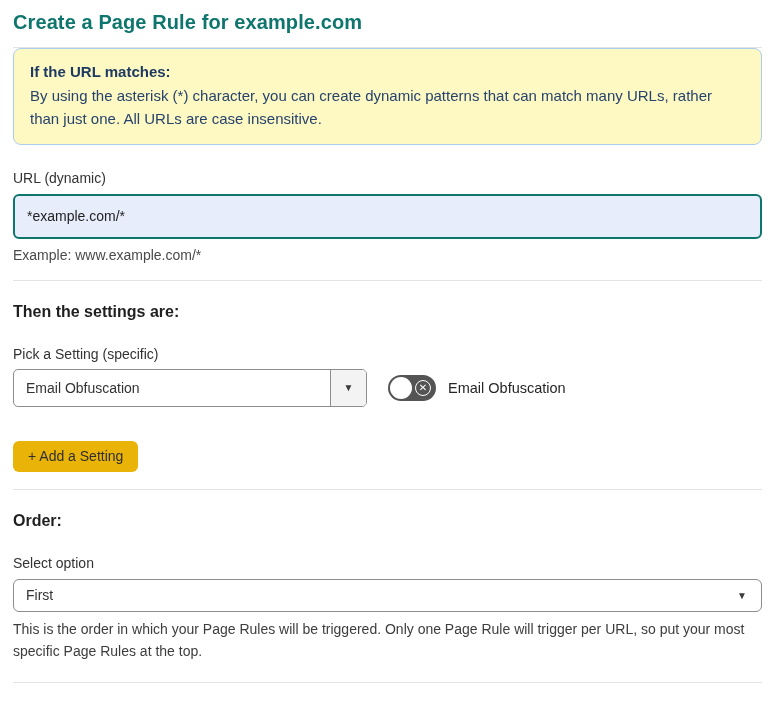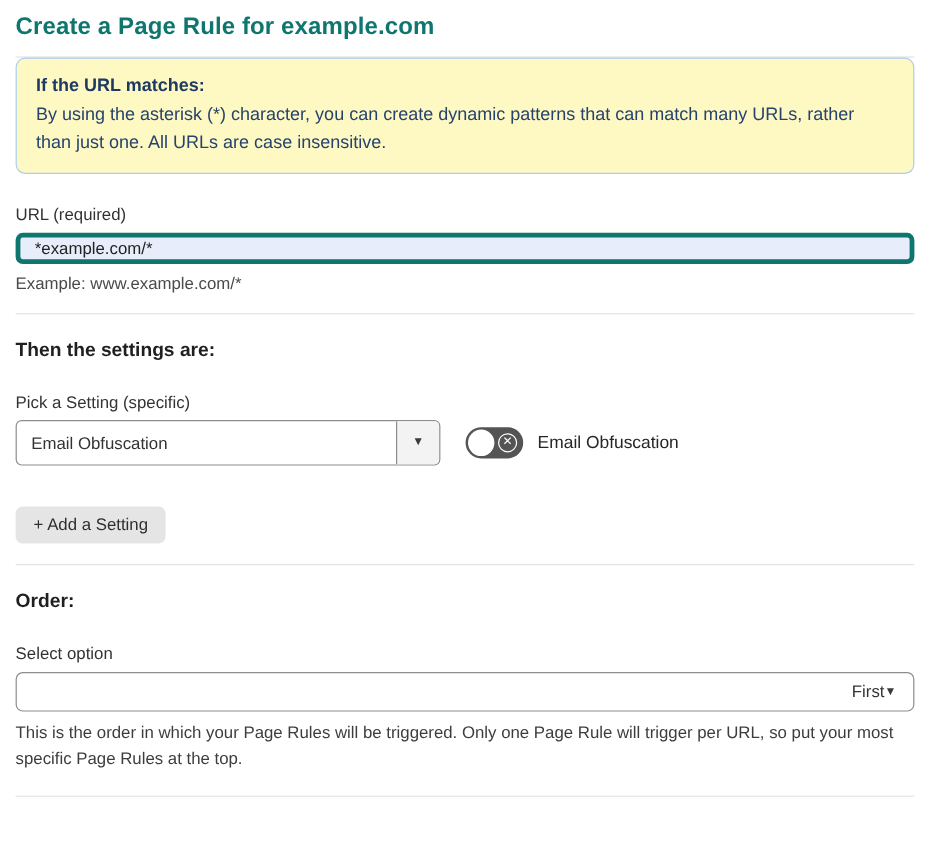--- a/index.html
+++ b/index.html
@@ -30,25 +30,25 @@
   .info-heading { font-weight: 700; color: #1e3a63; }
   .info-link {
     color: #2063cf; text-decoration: underline; cursor: pointer;
   }
   .info-link-suffix { color: #26436e; }
 
   
   .field-label { display: block; font-size: 14px; color: #333333; margin-top: 25px; }
   .url-input {
     display: block; width: 100%; margin-top: 8px;
-    height: 26px; padding: 0 12px;
+    height: 45px; padding: 0 12px;
     font-family: "Liberation Sans", sans-serif;
     font-size: 14px; color: #222222;
     background: #e7edfb;
-    border: 4px solid #0f766e; border-radius: 6px;
+    border: 2px solid #0f766e; border-radius: 6px;
     outline: none;
   }
   .example-text { margin-top: 8px; font-size: 14px; color: #4a4a4a; }
 
   .divider-2 { margin-top: 17px; }
   .section-heading { font-size: 16px; font-weight: 700; color: #1f1f1f; margin-top: 22px; }
 
   
   .setting-row { display: flex; align-items: center; margin-top: 7px; }
   .select-control {
@@ -87,52 +87,52 @@
     border: 1.3px solid #ffffff;
     display: flex; align-items: center; justify-content: center;
     color: #ffffff; font-size: 10px; line-height: 1;
   }
   .toggle-text { margin-left: 12px; font-size: 14.5px; color: #262626; }
 
   
   .btn {
     font-family: "Liberation Sans", sans-serif;
     font-size: 14px; border: none; border-radius: 6px;
-    cursor: pointer; color: #2f2f2f; background: #e5e5e5;
+    cursor: pointer; color: #2f2f2f; background: #eab308;
     padding: 0 15px; height: 30px;
   }
   .btn-add { margin-top: 34px; height: 31px; }
 
   .divider-3 { margin-top: 17px; }
   .divider-4 { margin-top: 20px; }
 
   
   .order-select {
     margin-top: 8px; width: 100%; height: 33px;
     border: 1px solid #8d8d8d; border-radius: 6px; background: #ffffff;
-    display: flex; align-items: center; justify-content: flex-end;
+    display: flex; align-items: center; justify-content: space-between;
     padding: 0 14px 0 12px; font-size: 14px; color: #333333; cursor: pointer;
   }
   .order-caret { color: #3a3a3a; font-size: 10px; }
   .help-text { margin-top: 6px; font-size: 14px; line-height: 22px; color: #3d3d3d; }
 </style>
 </head>
 <body>
 
 <div class="page">
 
   <h1 class="page-title">Create a Page Rule for example.com</h1>
   <hr class="divider">
 
   <div class="info-box">
     <div class="info-heading">If the URL matches:</div>
     <div class="info-body">By using the asterisk (*) character, you can create dynamic patterns that can match many URLs, rather than just one. All URLs are case insensitive.</div>
   </div>
 
-  <label class="field-label">URL (required)</label>
+  <label class="field-label">URL (dynamic)</label>
   <input class="url-input" type="text" value="*example.com/*" style="">
   <div class="example-text">Example: www.example.com/*</div>
 
   <hr class="divider divider-2">
 
   <h2 class="section-heading">Then the settings are:</h2>
 
   <label class="field-label">Pick a Setting (specific)</label>
   <div class="setting-row">
     <div class="select-control">

